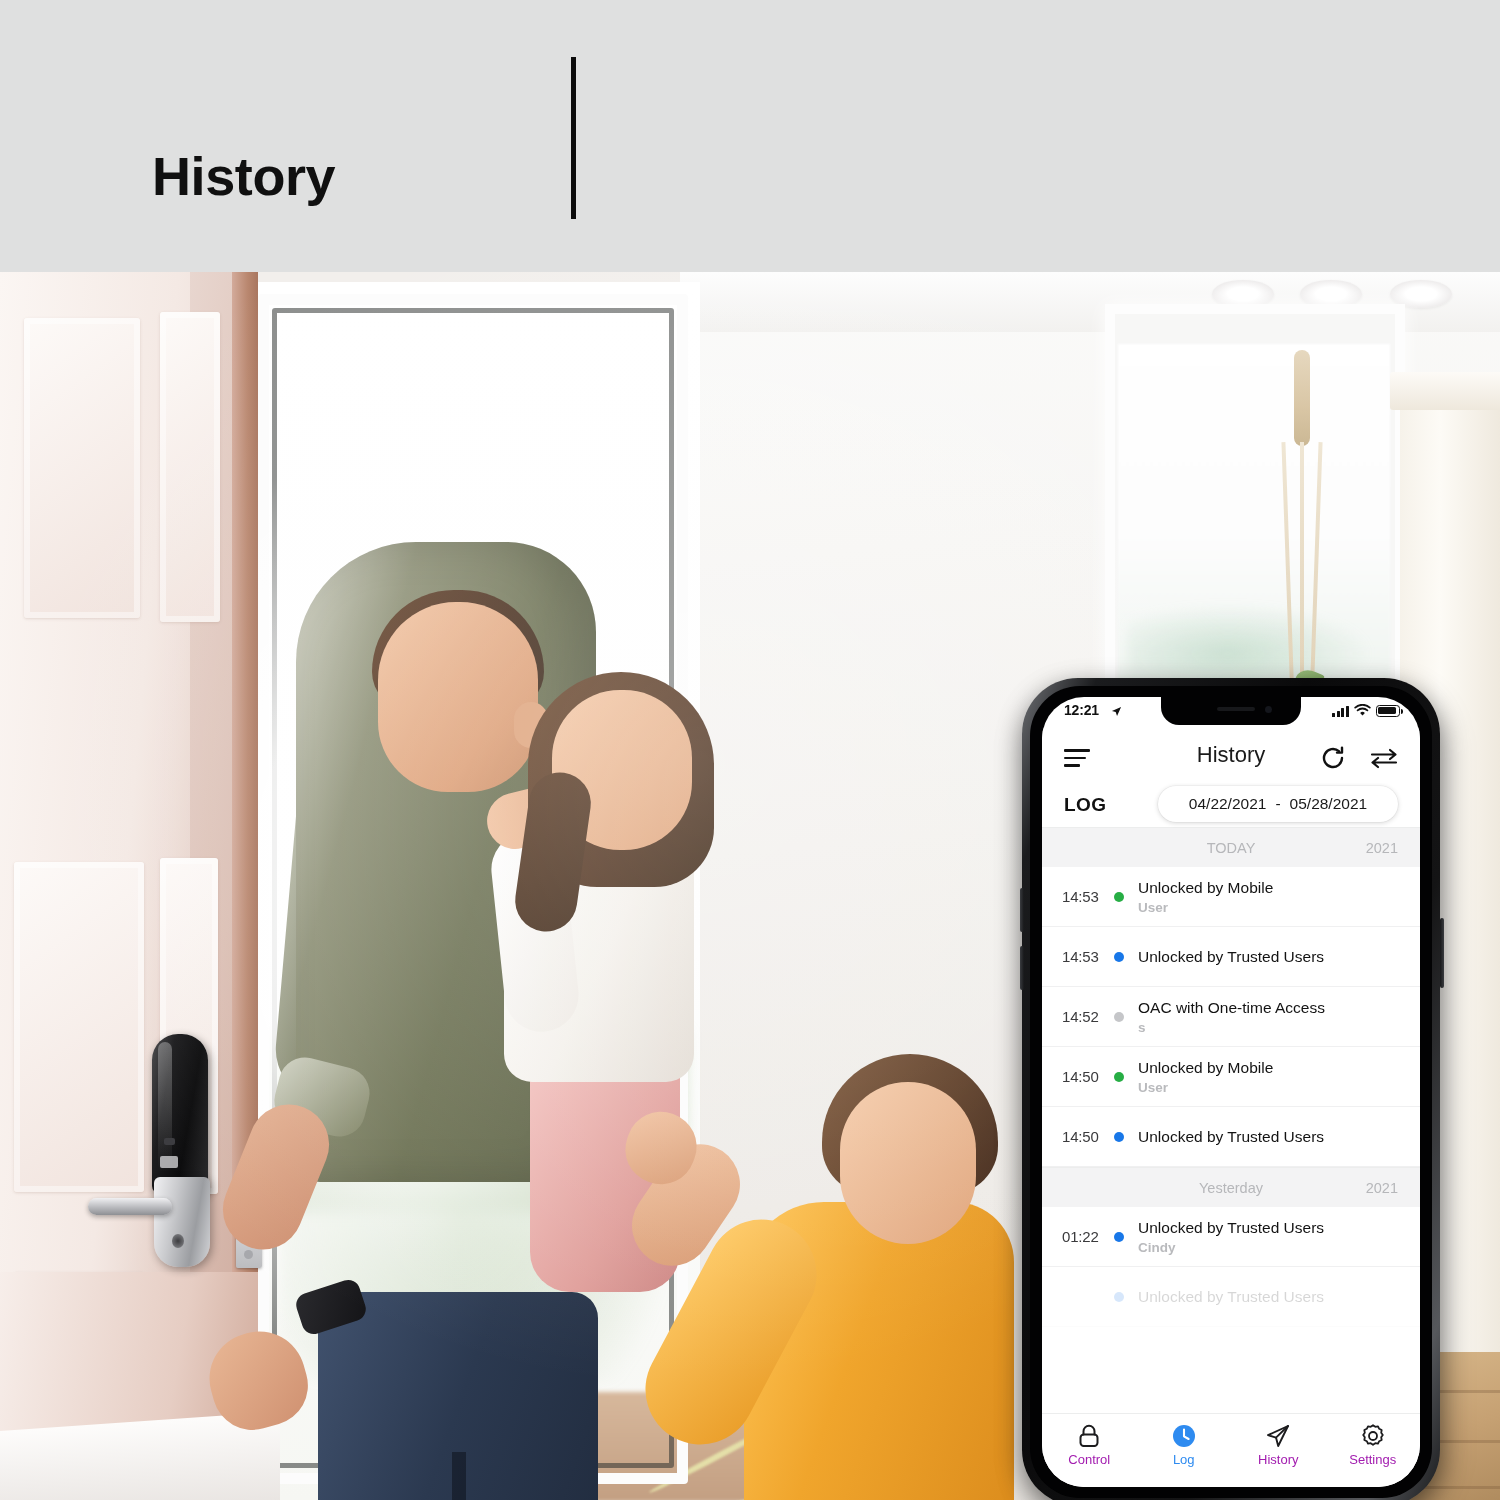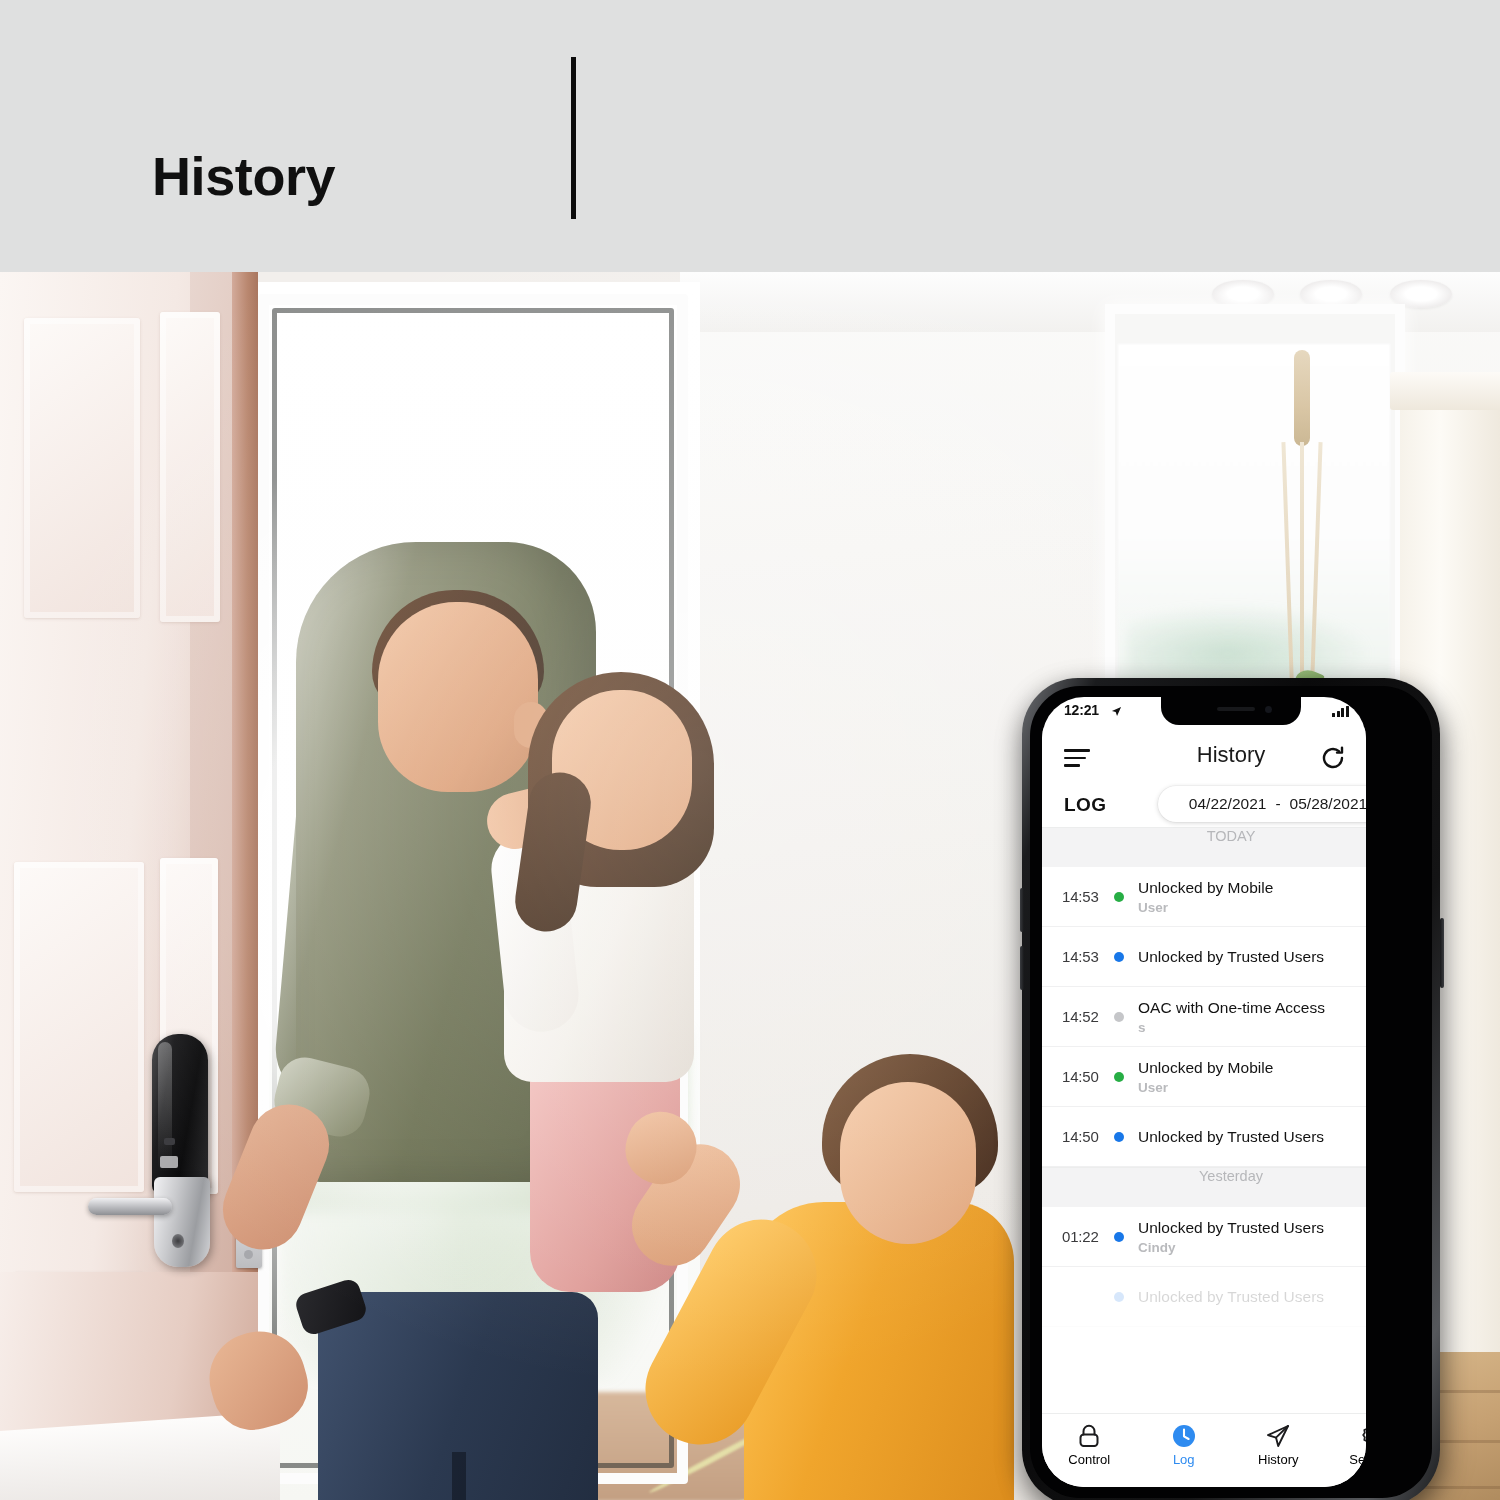--- a/index.html
+++ b/index.html
@@ -362,21 +362,21 @@
     position:absolute; left:0; top:0; width:418px; height:828px;
     border-radius:56px;
     background:linear-gradient(112deg,#6f7175 0%,#1b1c1e 10%,#0a0a0b 38%,#141415 66%,#56585c 90%,#18191b 100%);
     box-shadow:0 10px 26px rgba(0,0,0,.4);
   }
   .phone-bezel {
     position:absolute; left:8px; top:8px; width:402px; height:812px;
     border-radius:50px; background:#020203;
   }
   .phone-screen {
-    position:absolute; left:20px; top:19px; width:324px; height:790px;
+    position:absolute; left:20px; top:19px; width:378px; height:790px;
     border-radius:42px; background:#fff; overflow:hidden;
   }
   .side-btn {
     position:absolute; left:-2px; width:4px; border-radius:2px;
     background:linear-gradient(90deg,#3a3c40,#17181a);
   }
   .side-btn-r {
     position:absolute; right:-2px; width:4px; border-radius:2px;
     background:linear-gradient(270deg,#3a3c40,#17181a);
   }
@@ -460,21 +460,21 @@
   
   .list {
     position:absolute; left:0; top:130px; width:378px; height:600px;
     background:#fff; overflow:hidden;
   }
   .sec-head {
     height:40px; background:#f3f3f4; position:relative;
     border-top:1px solid #eceded;
   }
   .sec-head .sh-mid {
-    position:absolute; left:0; top:0; width:378px; text-align:center;
+    position:absolute; left:0; top:12px; width:378px; text-align:center;
     font-size:14.5px; color:#b6b7ba;
   }
   .sec-head .sh-year {
     position:absolute; right:22px; top:12px;
     font-size:14.5px; color:#b6b7ba;
   }
   .row {
     position:relative; min-height:60px; border-bottom:1px solid #f0f0f1;
     display:flex; align-items:center; padding:8px 14px 8px 20px;
   }
@@ -490,21 +490,21 @@
   .row-partial { opacity:.17; }
 
   
   .tabbar {
     position:absolute; left:0; bottom:0; width:378px; height:74px;
     background:#fff; border-top:1px solid #eceded;
     display:flex; align-items:flex-start; padding-top:8px; z-index:5;
   }
   .tab { flex:1; text-align:center; }
   .tab-ico { height:28px; display:flex; align-items:center; justify-content:center; }
-  .tab-lbl { font-size:13px; color:#000000; margin-top:2px; }
+  .tab-lbl { font-size:13px; color:#a21caf; margin-top:2px; }
   .tab.active .tab-lbl { color:#2e8bf0; }
   .home-ind {
     position:absolute; left:50%; transform:translateX(-50%); bottom:8px;
     width:126px; height:5px; border-radius:3px; background:#111;
   }
 </style>
 </head>
 <body>
 
 <div class="canvas">

